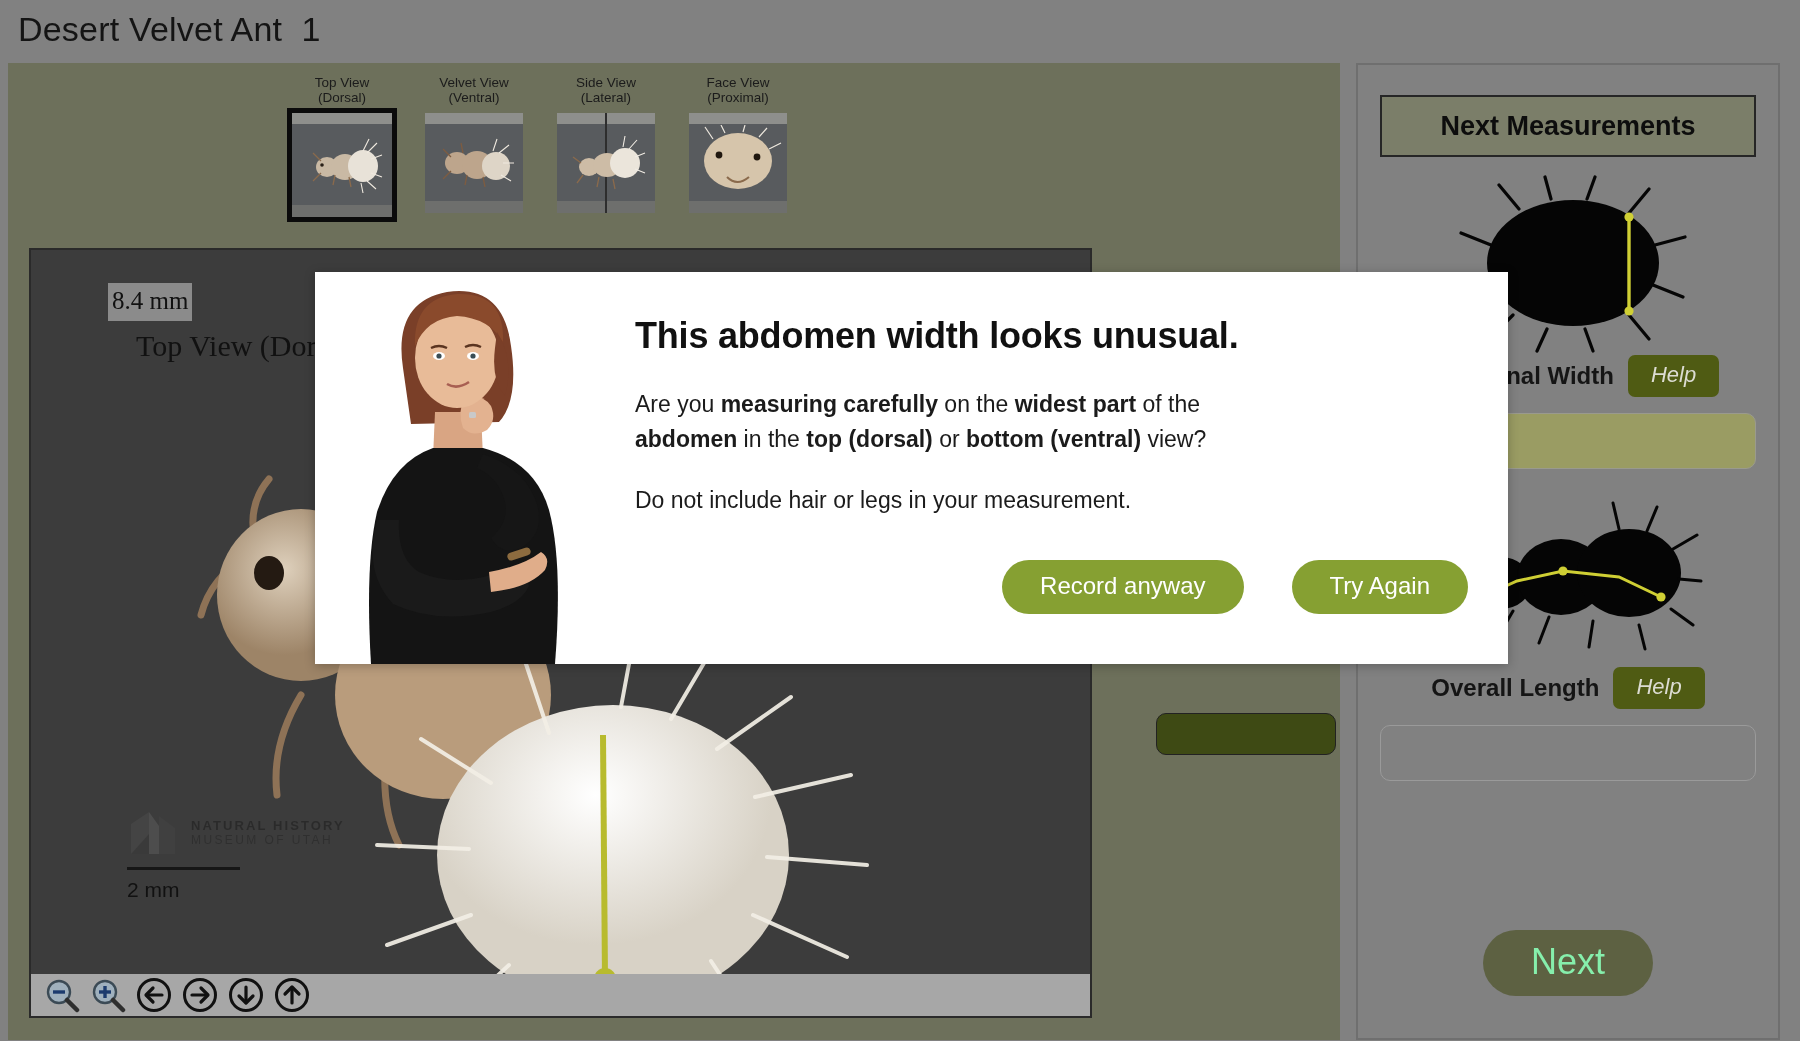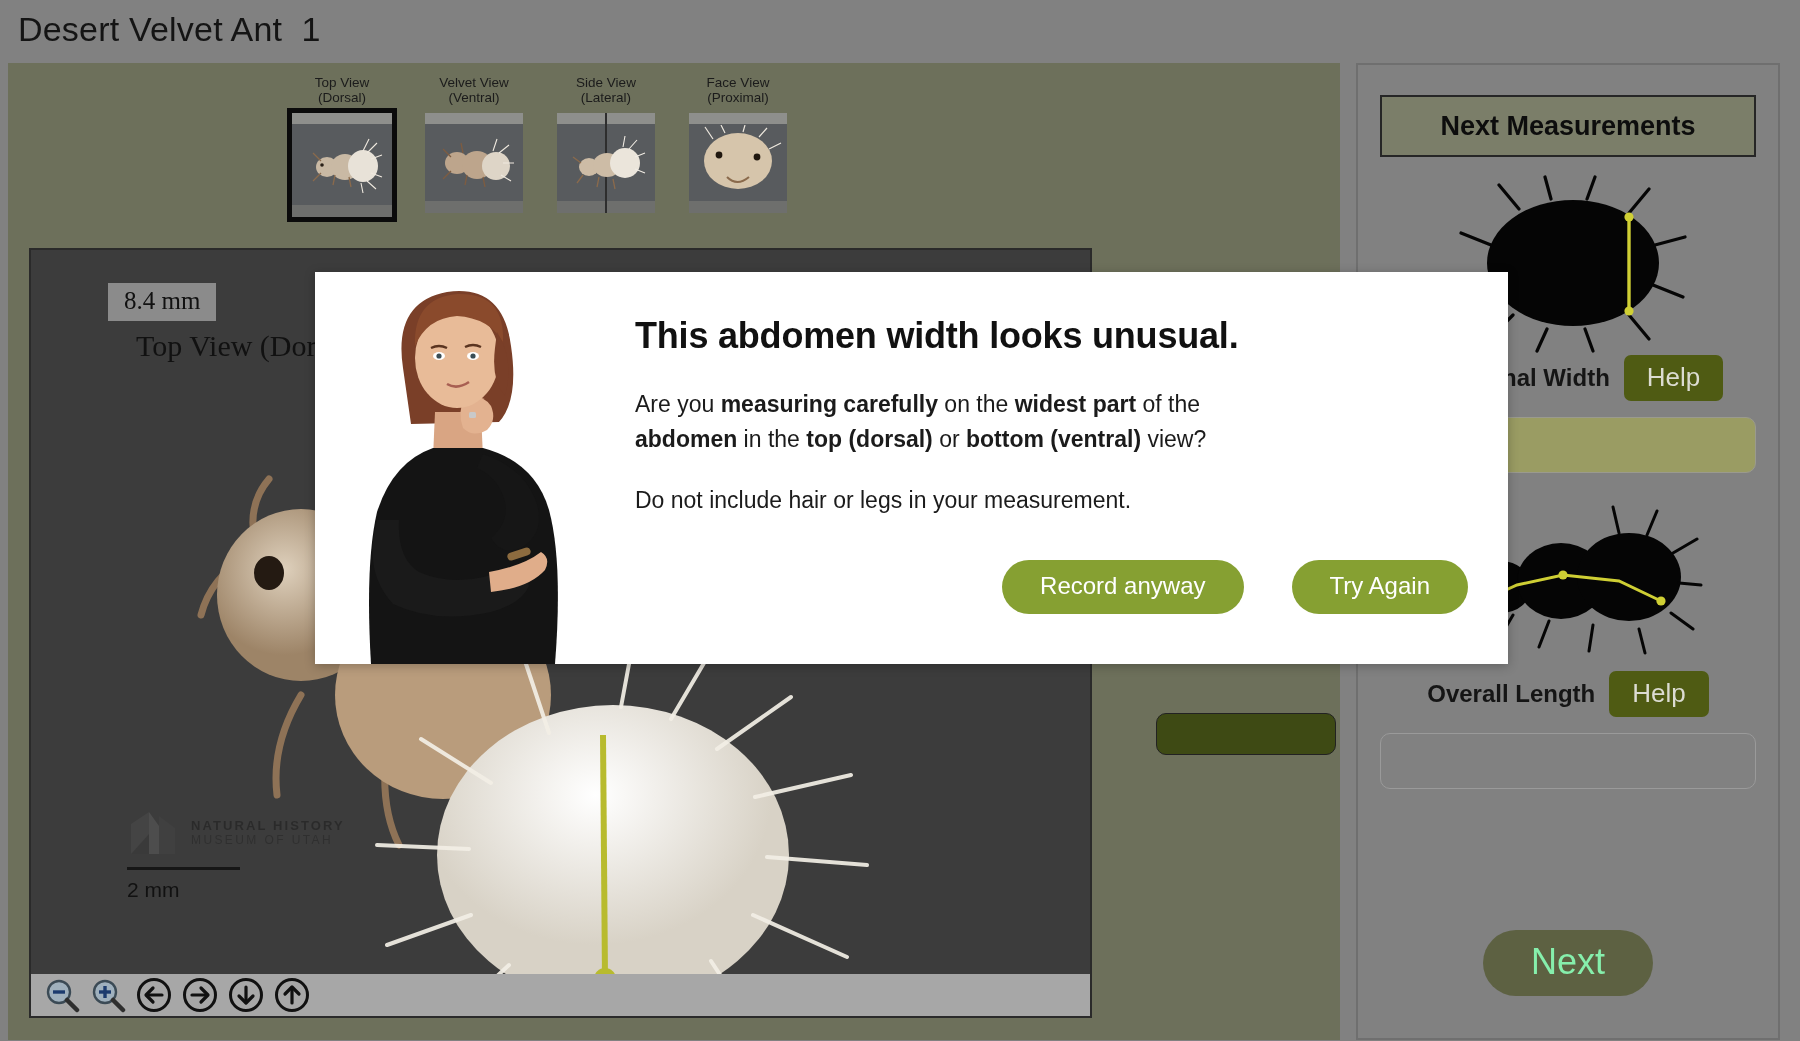--- a/index.html
+++ b/index.html
@@ -46,21 +46,21 @@
   
   .viewer {
     position: absolute; left: 21px; top: 185px;
     width: 1063px; height: 770px;
     background: #3b3b3b; border: 2px solid #2a2a2a;
   }
   .viewer-canvas { position:absolute; left:0; top:0; right:0; bottom:42px; overflow:hidden; background:#3c3c3c; }
   .meas-chip {
     position: absolute; left: 77px; top: 33px;
     background: #8b8b8b; color: #111; font-family: "Liberation Serif", serif;
-    font-size: 25px; padding: 4px 16px 6px;
+    font-size: 25px; padding: 4px 4px 6px;
   }
   .view-caption {
     position: absolute; left: 105px; top: 79px;
     font-family: "Liberation Serif", serif; font-size: 30px; color: #111;
     white-space: nowrap;
   }
   .nhmu-logo { position: absolute; left: 98px; bottom: 118px; display:flex; align-items:center; gap:10px; opacity:.55; }
   .nhmu-mark { width: 52px; height: 46px; }
   .nhmu-text { line-height: 1.15; }
   .nhmu-l1 { font-size: 13px; letter-spacing: 2.1px; font-weight: 700; color:#1d1d1d; }
@@ -89,22 +89,22 @@
     background: #7b7e69; border: 2px solid #262626;
     display:flex; align-items:center; justify-content:center;
   }
   .side-head span { font-size: 27px; font-weight: 700; color:#0d0d0d; }
 
   .meas-block { margin-top: 18px; }
   .meas-figure { height: 178px; display:flex; align-items:center; justify-content:center; position:relative; }
   .meas-row { display:flex; align-items:center; justify-content:center; gap: 14px; margin-top: 2px; }
   .meas-name { font-size: 24px; font-weight: 700; color:#151515; white-space:nowrap; }
   .help-btn {
-    background:#4f5b13; color:#dcdcd2; font-size:26px;
-    padding: 9px 23px 11px; border-radius: 7px; border:none; cursor:pointer; line-height:1;
+    background:#4f5b13; color:#dcdcd2; font-size:22px;
+    padding: 9px 23px 11px; border-radius: 7px; border:none; cursor:pointer; line-height:1;font-style:italic;
   }
   .meas-input {
     margin: 16px 22px 0; height: 56px; border-radius: 10px;
     border: 1px solid #9a9a8e; background: #9a9c63;
   }
   .meas-input.empty { background: transparent; border:1px solid #9a9a9a; }
 
   .next-wrap { position:absolute; left:0; right:0; bottom: 42px; display:flex; justify-content:center; }
   .next-btn {
     background:#5d6142; color:#86efac; font-size: 36px;

